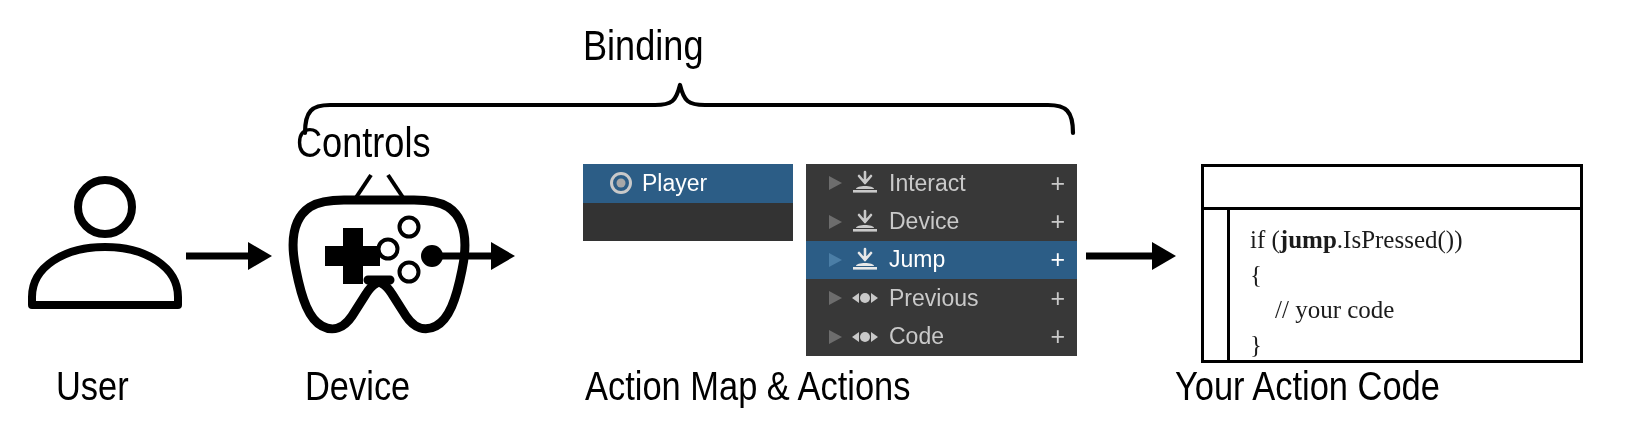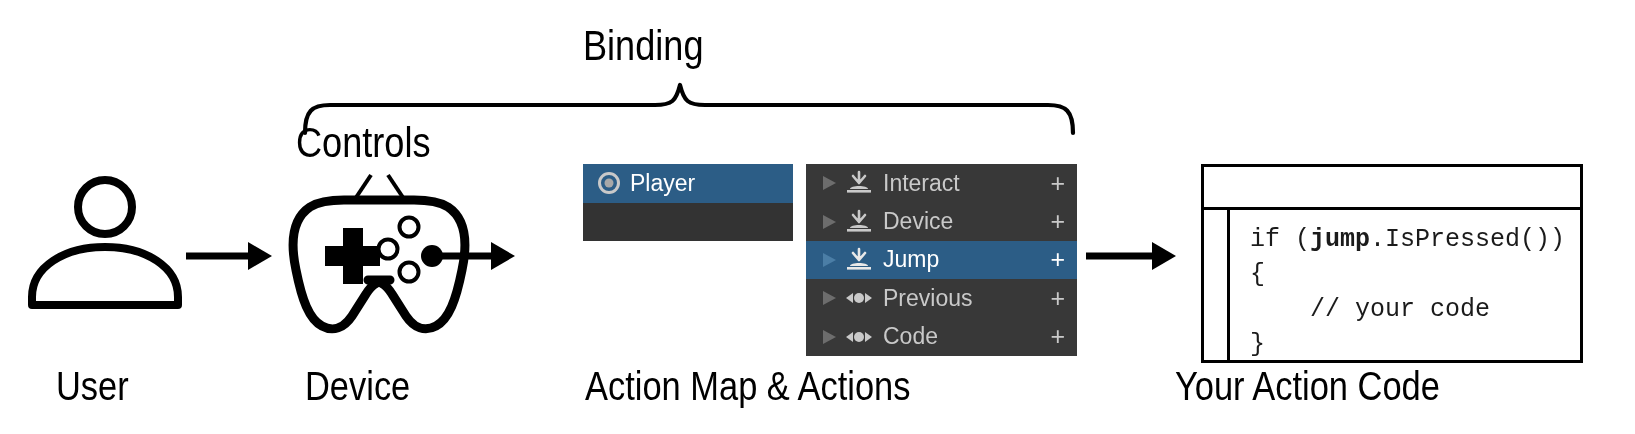--- a/index.html
+++ b/index.html
@@ -86,27 +86,27 @@
     box-sizing: border-box;
   }
   .map-row, .action-row {
     display: flex;
     align-items: center;
     box-sizing: border-box;
     width: 100%;
   }
   .map-row {
     height: 38.5px;
-    padding-left: 14px;
+    padding-left: 26px;
     background: #383838;
   }
   .map-row.selected { background: #2c5d86; }
   .action-row {
     height: 38.4px;
-    padding-left: 10px;
+    padding-left: 16px;
     padding-right: 10px;
     background: #383838;
   }
   .action-row.selected { background: #2c5d86; }
 
   .row-text {
     font-family: "Liberation Sans", sans-serif;
     font-size: 23px;
     color: #c9c9c9;
     white-space: nowrap;
@@ -163,21 +163,21 @@
   #code-body {
     position: absolute;
     left: 32px;
     top: 46px;
     right: 4px;
     bottom: 2px;
     padding: 9px 0 0 14px;
     box-sizing: border-box;
   }
   .code-line {
-    font-family: Liberation Mono, monospace;
+    font-family: Liberation Serif, serif;
     font-size: 25px;
     line-height: 35px;
     color: #1b1b1b;
     white-space: pre;
     letter-spacing: 0px;
   }
   .code-line b { font-weight: bold; }
 </style>
 </head>
 <body>

